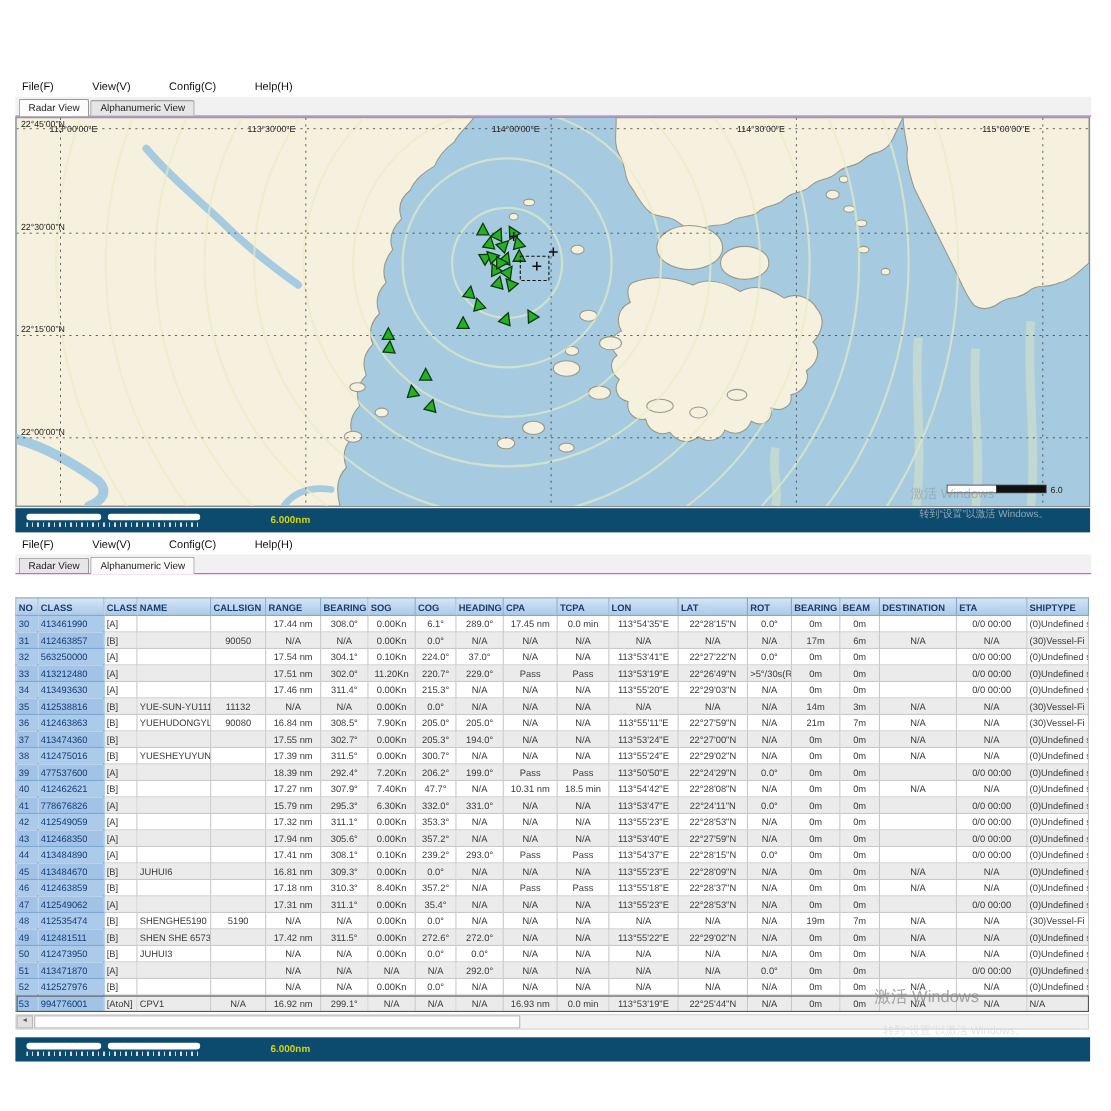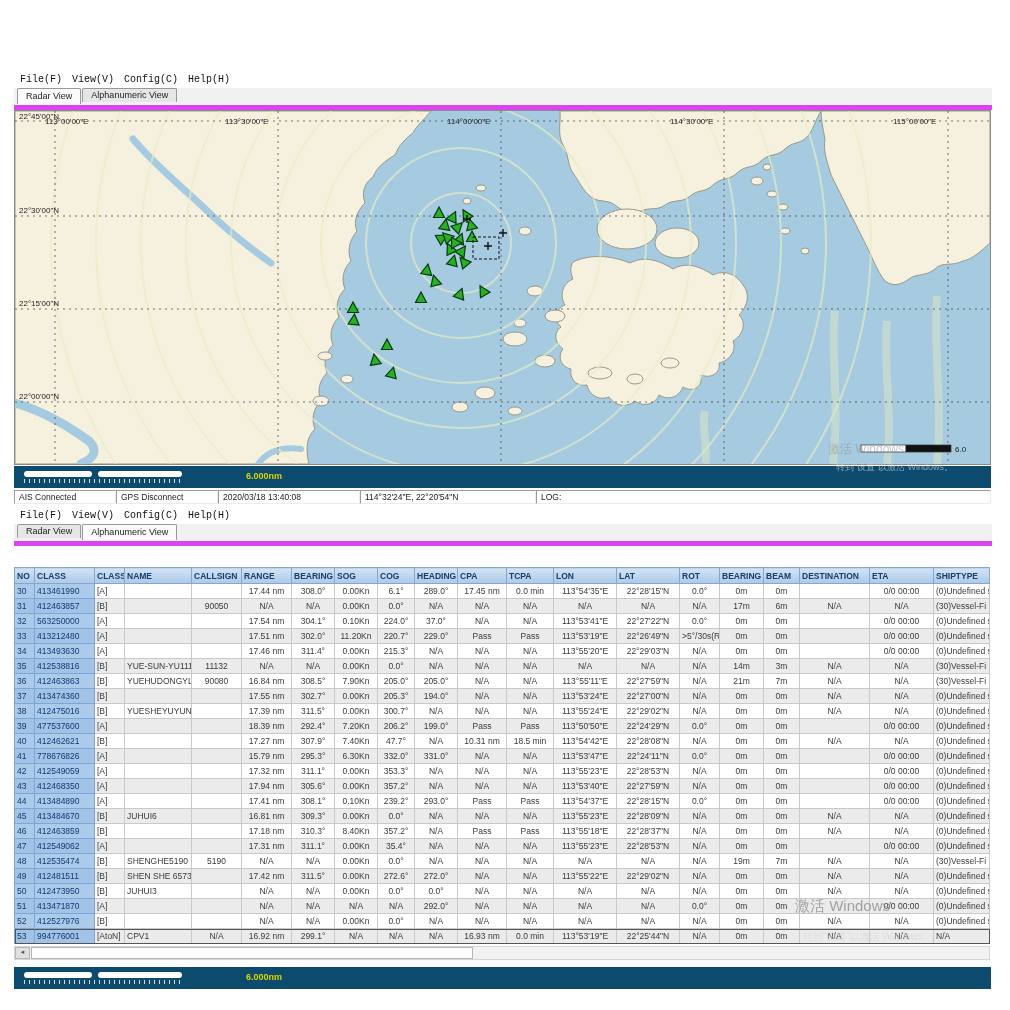--- a/index.html
+++ b/index.html
@@ -1,20 +1,20 @@
 <!DOCTYPE html>
 <html><head>
 <meta charset="utf-8">
 <style>
   html,body{margin:0;padding:0;background:#fff;width:1010px;height:1010px;
     font-family:"Liberation Sans",sans-serif;overflow:hidden;position:relative;}
   .app{position:absolute;left:14px;top:70px;width:978px;}
-  .menubar{height:16px;display:flex;gap:10px;font-size:10px;padding:1px 6px;color:#111;align-items:center;font-family:Liberation Mono, monospace;}
+  .menubar{height:16px;display:flex;gap:35px;font-size:10px;padding:1px 6px;color:#111;align-items:center;}
   .mi{white-space:nowrap;cursor:default;}
-  .tabbar{height:17px;background:#f1f1f1;border-bottom:5px solid #d946ef;display:flex;padding-left:3px;}
+  .tabbar{height:17px;background:#f1f1f1;border-bottom:1px solid #d946ef;display:flex;align-items:flex-end;padding-left:3px;}
   .tab{font-size:9px;height:13px;line-height:13px;padding:0 8px;background:#e6e6e6;border:1px solid #999;
     border-bottom:none;border-radius:2px 2px 0 0;margin-right:1px;color:#222;white-space:nowrap;}
   .tab.active{background:#fbfbfb;height:15px;line-height:15px;margin-bottom:-1px;}
   .map{width:975px;height:353px;border:1px solid #8a8a8a;position:relative;overflow:hidden;background:#a6cbe0;}
   #map-svg{display:block;}
   #map-svg text{font-size:8px;fill:#222;}
   .land{fill:#f6f1de;stroke:#97998a;stroke-width:1;}
   .river{fill:none;stroke:#a6cbe0;stroke-linecap:round;}
   .ring{fill:none;stroke:#e6edc4;stroke-width:2;opacity:.65;}
   .streak{fill:none;stroke:#dce8c4;stroke-width:8;opacity:.5;}
@@ -187,27 +187,20 @@
 
   <div class="graybar">
     <div class="slider">
       <div class="sl-bar b1"></div>
       <div class="sl-bar b2"></div>
       <div class="sl-ticks"></div>
     </div>
     <span class="range-label">6.000nm</span>
   </div>
 
-  <div class="statusbar" id="statusbar">
-      <span class="sc sc0">AIS Connected</span>
-      <span class="sc sc1">GPS Disconnect</span>
-      <span class="sc sc2">2020/03/18 13:40:08</span>
-      <span class="sc sc3">114°32'24"E, 22°20'54"N</span>
-      <span class="sc sc4">LOG:</span>
-    </div>
 
   <div class="menubar mb2">
       <span class="mi">File(F)</span>
       <span class="mi">View(V)</span>
       <span class="mi">Config(C)</span>
       <span class="mi">Help(H)</span>
     </div>
   <div class="tabbar">
       <span class="tab">Radar View</span>
       <span class="tab active">Alphanumeric View</span>

